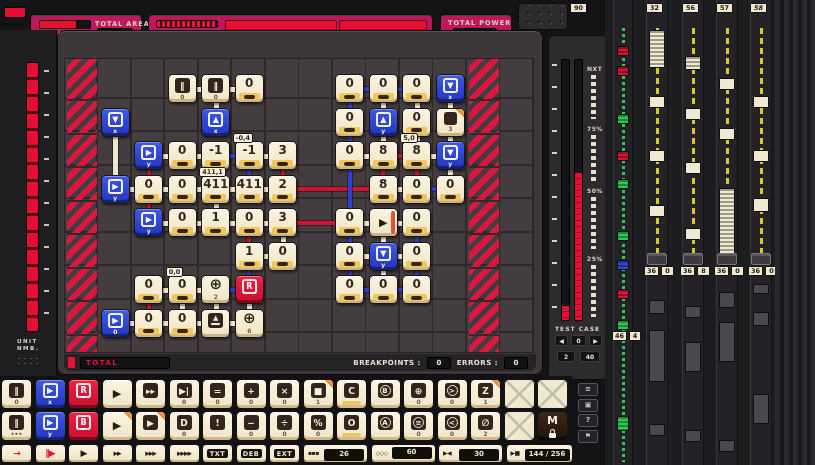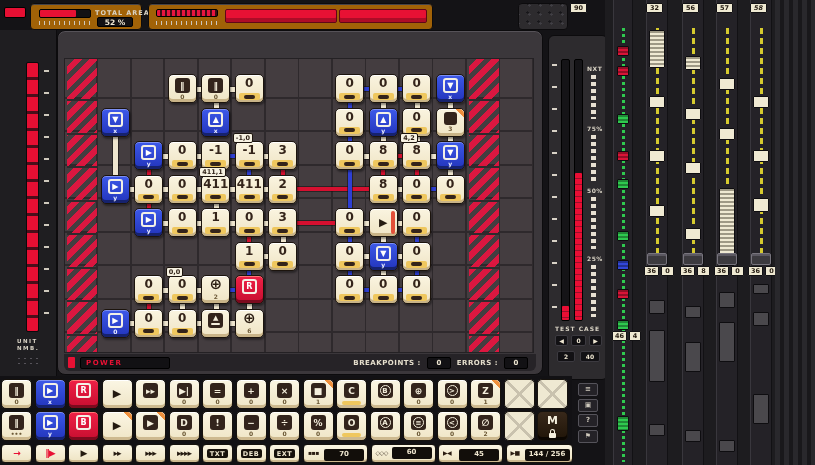--- a/index.html
+++ b/index.html
@@ -1,20 +1,20 @@
 <!DOCTYPE html>
 <html><head>
 <meta charset="utf-8">
 <style>
   html,body{margin:0;padding:0;background:#0c0b0d;}
   *{box-sizing:border-box;font-family:"DejaVu Sans",sans-serif;}
   #app{position:relative;width:815px;height:465px;background:#141316;overflow:hidden;}
   .abs{position:absolute;}
   
-  .tpanel{position:absolute;top:3px;height:27px;background:#a16207;border:1px solid #0c0b0d;border-radius:4px;box-shadow:inset 0 1px 0 #454349;}
+  .tpanel{position:absolute;top:14px;height:27px;background:#be185d;border:1px solid #0c0b0d;border-radius:4px;box-shadow:inset 0 1px 0 #454349;}
   .tlabel{font-size:6.5px;font-weight:bold;color:#d9d3c5;letter-spacing:1px;white-space:nowrap;}
   .tvalbox{background:#121114;border:1px solid #000;border-radius:2px;color:#efe7d2;font-size:7.5px;font-weight:bold;text-align:center;line-height:9px;}
   .barbg{background:#121114;border:1px solid #000;border-radius:2px;}
   .barfill{background:#e81134;height:100%;border-radius:1px;}
   .ruler{background:repeating-linear-gradient(90deg,#cfc9bd 0 1px,rgba(0,0,0,0) 1px 5px);height:4px;}
   .ledrow{background:repeating-linear-gradient(90deg,#e81540 0 3px,#3a1016 3px 5px);border:1px solid #000;border-radius:2px;}
   .vent{background:#2d2b2e;border:1px solid #0c0b0d;border-radius:4px;
     background-image:radial-gradient(#17161a 1.2px,rgba(0,0,0,0) 1.3px),radial-gradient(#413f45 1.2px,rgba(0,0,0,0) 1.3px);
     background-size:11px 9px,11px 9px;background-position:3px 4px,5px 6px;}
   
@@ -103,20 +103,24 @@
     <div class="tvalbox abs" style="left:66px;top:13px;width:36px;height:10px;">52 %</div>
   </div>
 
   <div class="tpanel" style="left:148px;width:285px;">
     <div class="ledrow abs" style="left:7px;top:5px;width:62px;height:8px;"></div>
     <div class="ruler abs" style="left:7px;top:17px;width:62px;"></div>
     <div class="abs" style="left:76px;top:5px;width:112px;height:14px;background:#e81134;border:1px solid #5e0717;border-radius:2px;box-shadow:inset 0 -4px 0 rgba(0,0,0,.25);"></div>
     <div class="abs" style="left:190px;top:5px;width:88px;height:14px;background:#e81134;border:1px solid #5e0717;border-radius:2px;box-shadow:inset 0 -4px 0 rgba(0,0,0,.25);"></div>
   </div>
 
+  <div class="tpanel" style="left:440px;width:72px;">
+    <div class="tlabel abs" style="left:7px;top:4px;">TOTAL POWER</div>
+    <div class="tvalbox abs" style="left:12px;top:13px;width:44px;height:10px;">1198</div>
+  </div>
 
   <div class="vent abs" style="left:518px;top:3px;width:50px;height:27px;"></div>
 
   <div class="abs" style="left:0;top:30px;width:57px;height:347px;background:#1f1e21;border-right:1px solid #0c0b0d;">
     <div class="vredbar abs" style="left:26px;top:32px;width:13px;height:270px;"></div>
     <div class="vticks abs" style="left:44px;top:40px;width:5px;height:260px;"></div>
     <div class="abs" style="left:17px;top:308px;">
       <div class="unitlbl">UNIT</div>
       <div class="unitlbl">NMB.</div>
     </div>
@@ -273,21 +277,21 @@
             <div class="slot"></div>
           </div>
         </div>
         <div class="tile t-cream t-num" style="position: absolute; left: 136.25px; top: 82.25px;">
           <div class="num">-1</div>
           <div class="band">
             <div class="slot"></div>
           </div>
         </div>
         <div class="tile t-cream t-num" style="position: absolute; left: 169.75px; top: 82.25px;">
-          <div class="badge">-1,0</div>
+          <div class="badge">-0,4</div>
           <div class="num">-1</div>
           <div class="band">
             <div class="slot"></div>
           </div>
         </div>
         <div class="tile t-cream t-num" style="position: absolute; left: 203.25px; top: 82.25px;">
           <div class="num">3</div>
           <div class="band">
             <div class="slot"></div>
           </div>
@@ -298,21 +302,21 @@
             <div class="slot"></div>
           </div>
         </div>
         <div class="tile t-cream t-num" style="position: absolute; left: 303.75px; top: 82.25px;">
           <div class="num">8</div>
           <div class="band">
             <div class="slot"></div>
           </div>
         </div>
         <div class="tile t-cream t-num" style="position: absolute; left: 337.25px; top: 82.25px;">
-          <div class="badge">4,2</div>
+          <div class="badge">5,0</div>
           <div class="num">8</div>
           <div class="band">
             <div class="slot"></div>
           </div>
         </div>
         <div class="tile t-blue" style="position: absolute; left: 370.75px; top: 82.25px;">
           <div class="bx">▼</div>
           <div class="bsub">y</div>
         </div>
         <div class="tile t-blue" style="position: absolute; left: 35.75px; top: 115.75px;">
@@ -500,21 +504,21 @@
             <div class="ejbar"></div>
           </div>
         </div>
         <div class="tile t-cream" style="position: absolute; left: 169.75px; top: 249.75px;">
           <div class="opglyph">⊕</div>
           <div class="isub">6</div>
         </div>
       </div>
     <div id="status-bar">
       <div style="width:7px;height:11px;background:#e81134;border-radius:1px;margin:0 5px 0 4px;"></div>
-      <div class="stbox" style="width:90px;color:#e81134;font-size:7px;font-weight:bold;letter-spacing:1.5px;line-height:11px;padding-left:5px;">POWER</div>
+      <div class="stbox" style="width:90px;color:#e81134;font-size:7px;font-weight:bold;letter-spacing:1.5px;line-height:11px;padding-left:5px;">TOTAL</div>
       <div style="flex:1"></div>
       <div class="stlbl">BREAKPOINTS :</div>
       <div class="stbox" style="width:24px;margin:0 6px;color:#efe7d2;font-size:7px;font-weight:bold;text-align:center;line-height:11px;">0</div>
       <div class="stlbl">ERRORS :</div>
       <div class="stbox" style="width:24px;margin:0 8px 0 6px;color:#efe7d2;font-size:7px;font-weight:bold;text-align:center;line-height:11px;">0</div>
     </div>
   </div>
 
   <div id="meter-panel">
     <div class="abs" style="left:3px;top:28px;width:5px;height:258px;background:repeating-linear-gradient(180deg,#d8d2c6 0 2px,rgba(0,0,0,0) 2px 22px);"></div>
@@ -774,29 +778,29 @@
         <div class="ctrl-darkbox">TXT</div>
       </div>
       <div class="ctrl" style="position: absolute; left: 235.5px; top: 68px; width: 31px; height: 19px;">
         <div class="ctrl-darkbox">DEB</div>
       </div>
       <div class="ctrl" style="position: absolute; left: 269px; top: 68px; width: 31px; height: 19px;">
         <div class="ctrl-darkbox">EXT</div>
       </div>
       <div class="ctrl" style="position: absolute; left: 303px; top: 68px; width: 65px; height: 19px;">
         <div class="dispicon">▪▪▪</div>
-        <div class="dispval" style="position: absolute; left: 20px; top: 3.5px; width: 40px; height: 12px;">70</div>
+        <div class="dispval" style="position: absolute; left: 20px; top: 3.5px; width: 40px; height: 12px;">26</div>
       </div>
       <div class="ctrl" style="position: absolute; left: 370.5px; top: 68px; width: 65px; height: 19px;">
         <div class="dispicon">◇◇◇</div>
         <div class="dispval" style="position: absolute; left: 20px; top: 2px; width: 40px; height: 12px;">60</div>
       </div>
       <div class="ctrl" style="position: absolute; left: 438px; top: 68px; width: 65px; height: 19px;">
         <div class="dispicon">▶◀</div>
-        <div class="dispval" style="position: absolute; left: 20px; top: 3.5px; width: 40px; height: 12px;">45</div>
+        <div class="dispval" style="position: absolute; left: 20px; top: 3.5px; width: 40px; height: 12px;">30</div>
       </div>
       <div class="ctrl" style="position: absolute; left: 505.5px; top: 68px; width: 67px; height: 19px;">
         <div class="dispicon">▶■</div>
         <div class="dispval" style="position: absolute; left: 18px; top: 3.5px; width: 45px; height: 12px;">144 / 256</div>
       </div>
     </div>
   <div id="sidebtns">
       <div class="sidebtn" style="top: 383px;">≡</div>
       <div class="sidebtn" style="top: 398.5px;">▣</div>
       <div class="sidebtn" style="top: 414px;">?</div>

